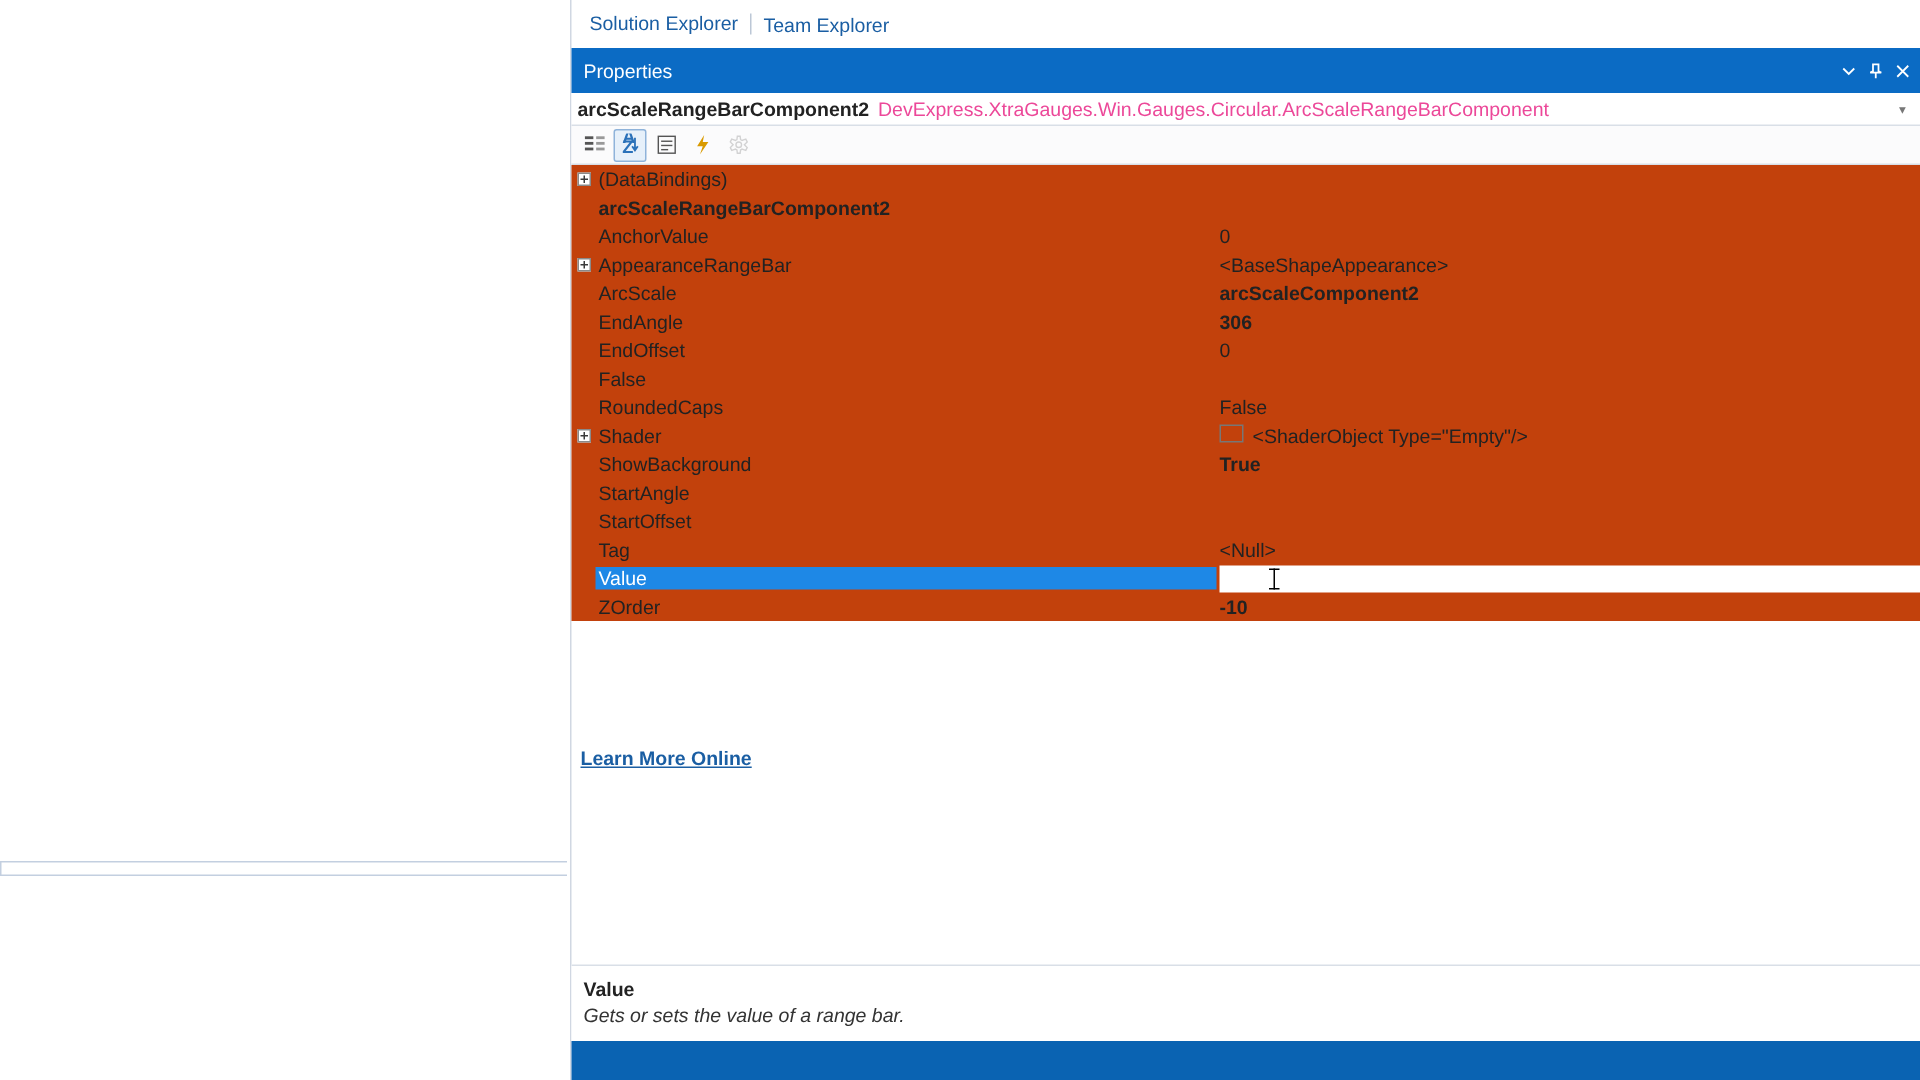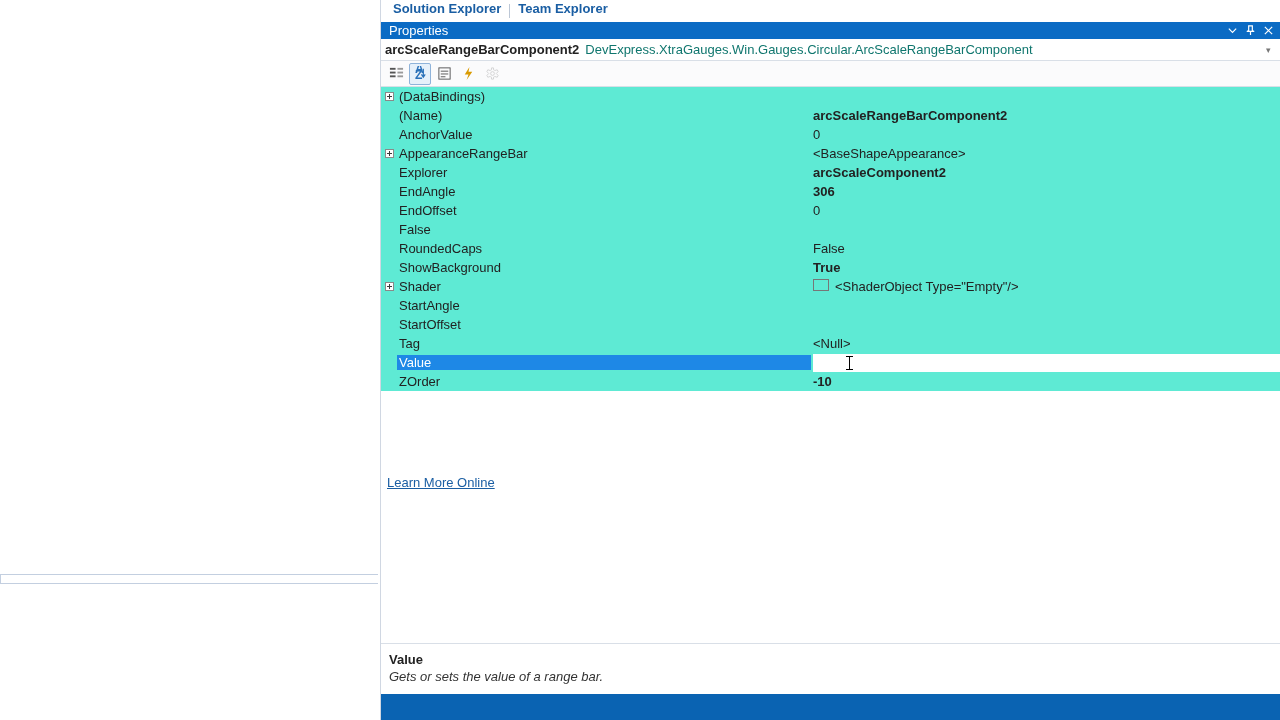--- a/index.html
+++ b/index.html
@@ -5,59 +5,59 @@
 * { box-sizing: border-box; margin: 0; padding: 0; font-family: "Segoe UI", Tahoma, sans-serif; font-size: 13px; }
 html, body { width: 1280px; height: 720px; overflow: hidden; background: #fff; }
 
 .app { display: flex; width: 100%; height: 100%; }
 
 .left-pane { width: 380px; height: 100%; position: relative; background: #fff; }
 .left-blue-box { position: absolute; left: 0; bottom: 136px; width: 378px; height: 10px; border: 1px solid #c3cfe0; border-right: none; background: #fff; }
 
 .right-pane { flex: 1; display: flex; flex-direction: column; height: 100%; border-left: 1px solid #d0d7e2; }
 
-.tabs-row { display: flex; align-items: flex-start; height: 22px; gap: 0; padding-left: 4px; font-weight: bold; }
+.tabs-row { display: flex; align-items: center; height: 32px; gap: 0; padding-left: 4px; }
 .tab { padding: 1px 8px 0 8px; color: #1a5ea3; cursor: pointer; position: relative; }
 .tab.sel { border-bottom: 2px solid transparent; }
 .tab-sep { width: 1px; height: 14px; background: #bcc7d6; align-self: center; }
 
-.panel-title { background: #0b6bc4; color: #fff; height: 17px; display: flex; align-items: center; padding: 0 4px 0 8px; }
+.panel-title { background: #0b6bc4; color: #fff; height: 30px; display: flex; align-items: center; padding: 0 4px 0 8px; }
 .panel-title .title-text { flex: 1; }
 .title-btn { width: 16px; height: 16px; margin-left: 2px; display: flex; align-items: center; justify-content: center; cursor: pointer; color: #fff; }
 .title-btn svg { width: 11px; height: 11px; stroke: #fff; fill: none; stroke-width: 1.3; }
 
 .object-row { display: flex; align-items: center; height: 22px; border-bottom: 1px solid #d9dfe7; padding-left: 4px; background: #fff; }
 .object-row .obj-name { font-weight: 700; color: #222; }
-.object-row .obj-type { color: #0f766e; margin-left: 6px; }
+.object-row .obj-type { color: #ec4899; margin-left: 6px; }
 .object-row .dd { margin-left: auto; width: 14px; color: #777; font-size: 9px; padding-right: 4px; cursor: pointer; }
 
 .toolbar { display: flex; align-items: center; height: 26px; border-bottom: 1px solid #d9dfe7; padding-left: 4px; gap: 2px; background: #fbfbfc; }
 .tb-btn { width: 22px; height: 22px; display: flex; align-items: center; justify-content: center; cursor: pointer; border: 1px solid transparent; border-radius: 2px; }
 .tb-btn.active { border-color: #8fb3da; background: #e6f0fa; }
 .tb-btn svg { width: 15px; height: 15px; }
 .tb-btn.disabled { opacity: 0.35; cursor: default; }
 
-.grid { flex: 0 0 auto; background: #5eead4; }
+.grid { flex: 0 0 auto; background: #c2410c; }
 .row { display: flex; align-items: center; height: 19px; }
 .exp-cell { width: 16px; display: flex; align-items: center; justify-content: center; }
 .exp-box { width: 9px; height: 9px; border: 1px solid #8a8a8a; background: #fff; position: relative; cursor: pointer; }
 .exp-box::before, .exp-box::after { content: ''; position: absolute; background: #3a3a3a; }
 .exp-box::before { left: 1px; right: 1px; top: 3px; height: 1px; }
 .exp-box::after { top: 1px; bottom: 1px; left: 3px; width: 1px; }
 .name-cell { width: 414px; padding-left: 2px; color: #222; }
 .val-cell { flex: 1; color: #222; padding-left: 2px; }
 .val-cell.bold { font-weight: 700; }
 .row.selected .name-cell { background: #1e88e6; color: #fff; }
 .val-input { width: 100%; height: 18px; border: none; outline: none; font-size: 13px; color: #222; padding: 0 2px; background: #fff; }
 .drop-outline { width: 16px; height: 12px; border: 1px solid #777; margin-right: 6px; display: inline-block; }
 .ibeam { width: 9px; height: 14px; position: relative; }
 .ibeam::before { content: ''; position: absolute; left: 4px; top: 0; width: 1px; height: 14px; background: #000; }
 .ibeam::after { content: ''; position: absolute; left: 1px; width: 7px; height: 1px; background: #000; top: 0; box-shadow: 0 13px 0 #000; }
 
-.link-row { padding: 6px 0 0 6px; }
+.link-row { padding: 6px 0 0 6px; font-weight: bold; }
 .link { color: #1a5ea3; text-decoration: underline; cursor: pointer; }
 
 .spacer { flex: 1; }
 
 .desc { border-top: 1px solid #d9dfe7; padding: 8px 8px 10px 8px; background: #fff; }
 .desc .d-title { font-weight: 700; color: #222; margin-bottom: 2px; }
 .desc .d-body { color: #333; font-style: italic; }
 
 .footer { height: 26px; background: #0a63b2; }
 
@@ -146,41 +146,40 @@
       <div class="row">
         <div class="exp-cell">
             <div class="exp-box"></div>
           </div>
         <div class="name-cell">(DataBindings)</div>
         <div class="val-cell"></div>
       </div>
 
       <div class="row">
         <div class="exp-cell"></div>
-        <div class="name-cell">(Name)</div>
         <div class="val-cell bold">arcScaleRangeBarComponent2</div>
       </div>
 
       <div class="row">
         <div class="exp-cell"></div>
         <div class="name-cell">AnchorValue</div>
         <div class="val-cell">0</div>
       </div>
 
       <div class="row">
         <div class="exp-cell">
             <div class="exp-box"></div>
           </div>
         <div class="name-cell">AppearanceRangeBar</div>
         <div class="val-cell">&lt;BaseShapeAppearance&gt;</div>
       </div>
 
       <div class="row">
         <div class="exp-cell"></div>
-        <div class="name-cell">Explorer</div>
+        <div class="name-cell">ArcScale</div>
         <div class="val-cell bold">arcScaleComponent2</div>
       </div>
 
       <div class="row">
         <div class="exp-cell"></div>
         <div class="name-cell">EndAngle</div>
         <div class="val-cell bold">306</div>
       </div>
 
       <div class="row">
@@ -191,40 +190,40 @@
 
       <div class="row">
         <div class="exp-cell"></div>
         <div class="name-cell">False</div>
       </div>
 
       <div class="row">
         <div class="exp-cell"></div>
         <div class="name-cell">RoundedCaps</div>
         <div class="val-cell">False</div>
-      </div>
-
-      <div class="row">
-        <div class="exp-cell"></div>
-        <div class="name-cell">ShowBackground</div>
-        <div class="val-cell bold">True</div>
       </div>
 
       <div class="row">
         <div class="exp-cell">
             <div class="exp-box"></div>
           </div>
         <div class="name-cell">Shader</div>
         <div class="val-cell">
           <span class="drop-outline"></span><span>&lt;ShaderObject Type="Empty"/&gt;</span>
         </div>
       </div>
 
       <div class="row">
         <div class="exp-cell"></div>
+        <div class="name-cell">ShowBackground</div>
+        <div class="val-cell bold">True</div>
+      </div>
+
+      <div class="row">
+        <div class="exp-cell"></div>
         <div class="name-cell">StartAngle</div>
       </div>
 
       <div class="row">
         <div class="exp-cell"></div>
         <div class="name-cell">StartOffset</div>
       </div>
 
       <div class="row">
         <div class="exp-cell"></div>

